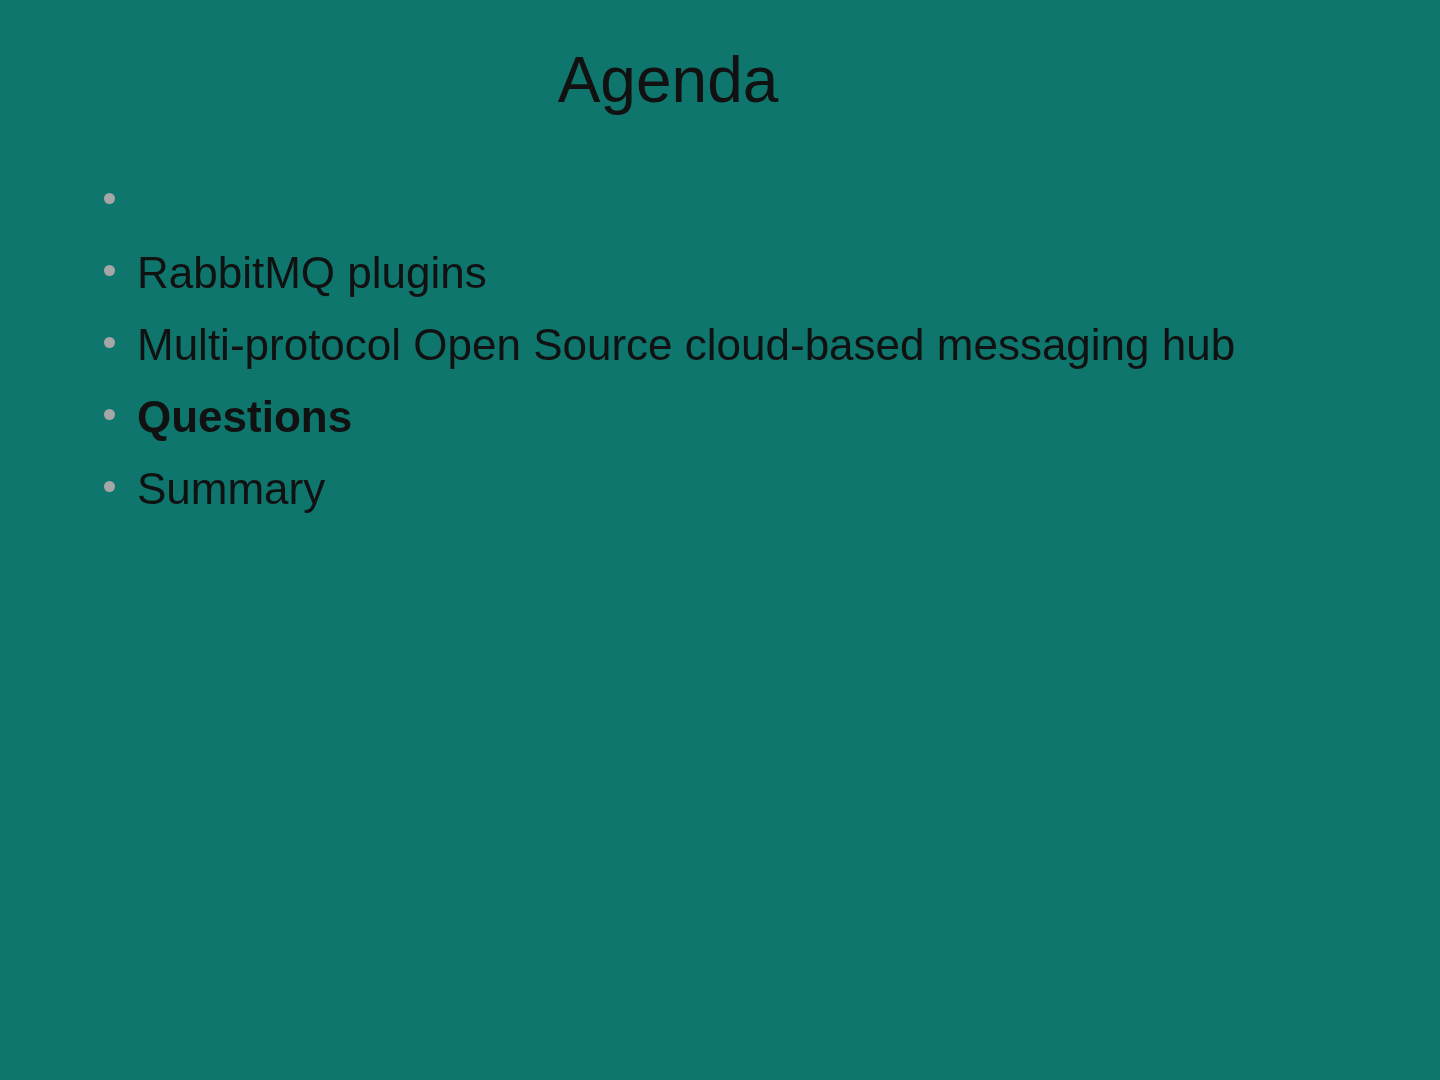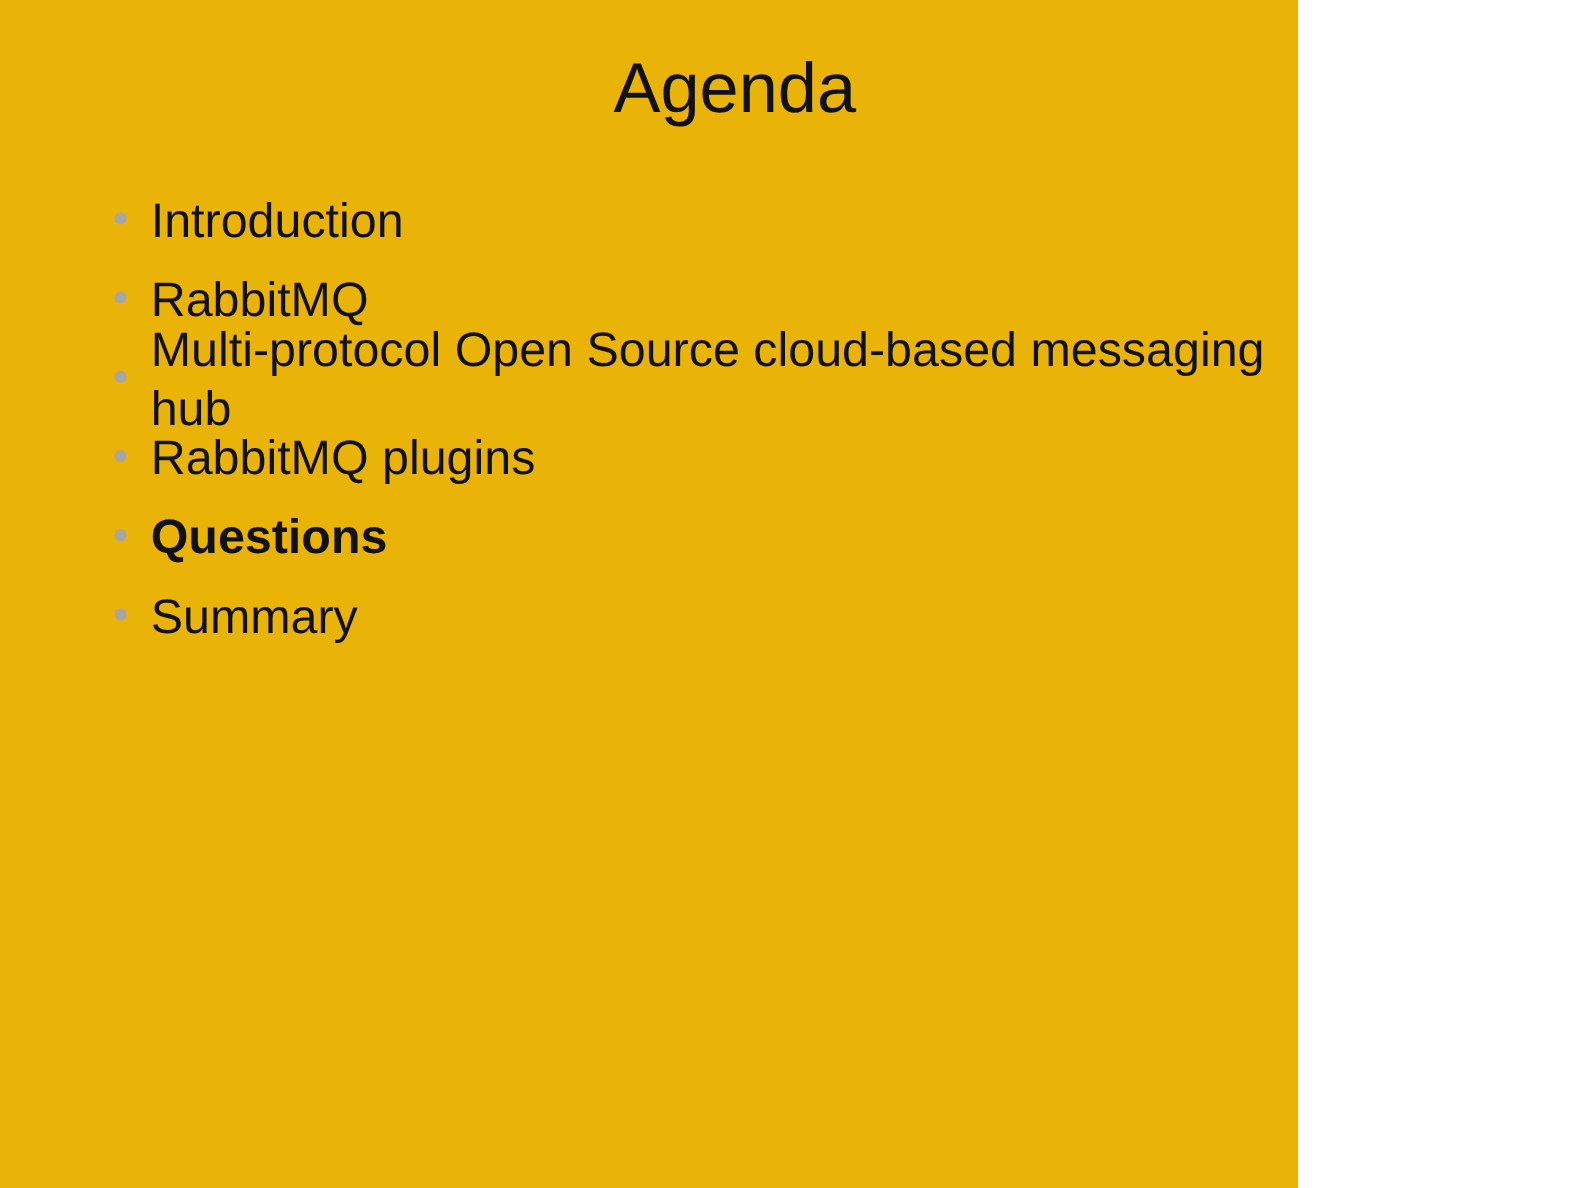--- a/index.html
+++ b/index.html
@@ -2,23 +2,23 @@
 <html><head>
 <meta charset="utf-8">
 <style>
   html, body {
     margin: 0;
     padding: 0;
     background: #ffffff;
   }
   .slide {
     position: relative;
-    width: 1180px;
+    width: 1440px;
     height: 1080px;
-    background: #eab308;
+    background: #0f766e;
     overflow: hidden;
     font-family: "Liberation Sans", "DejaVu Sans", sans-serif;
     color: #111111;
   }
   .title {
     margin: 0;
     padding-top: 44px;
     width: 1336px;           
     text-align: center;
     font-size: 64px;
@@ -56,33 +56,28 @@
   }
 </style>
 </head>
 <body>
 
 <div class="slide">
   <h1 class="title">Agenda</h1>
   <ul class="bullet-list">
       <li class="bullet-item">
         <span class="bullet-dot"></span>
-        <span>Introduction</span>
       </li>
       <li class="bullet-item">
         <span class="bullet-dot"></span>
-        <span>RabbitMQ</span>
+        <span>RabbitMQ plugins</span>
       </li>
       <li class="bullet-item">
         <span class="bullet-dot"></span>
         <span>Multi-protocol Open Source cloud-based messaging hub</span>
-      </li>
-      <li class="bullet-item">
-        <span class="bullet-dot"></span>
-        <span>RabbitMQ plugins</span>
       </li>
       <li class="bullet-item bold">
         <span class="bullet-dot"></span>
         <span>Questions</span>
       </li>
       <li class="bullet-item">
         <span class="bullet-dot"></span>
         <span>Summary</span>
       </li>
     </ul>

